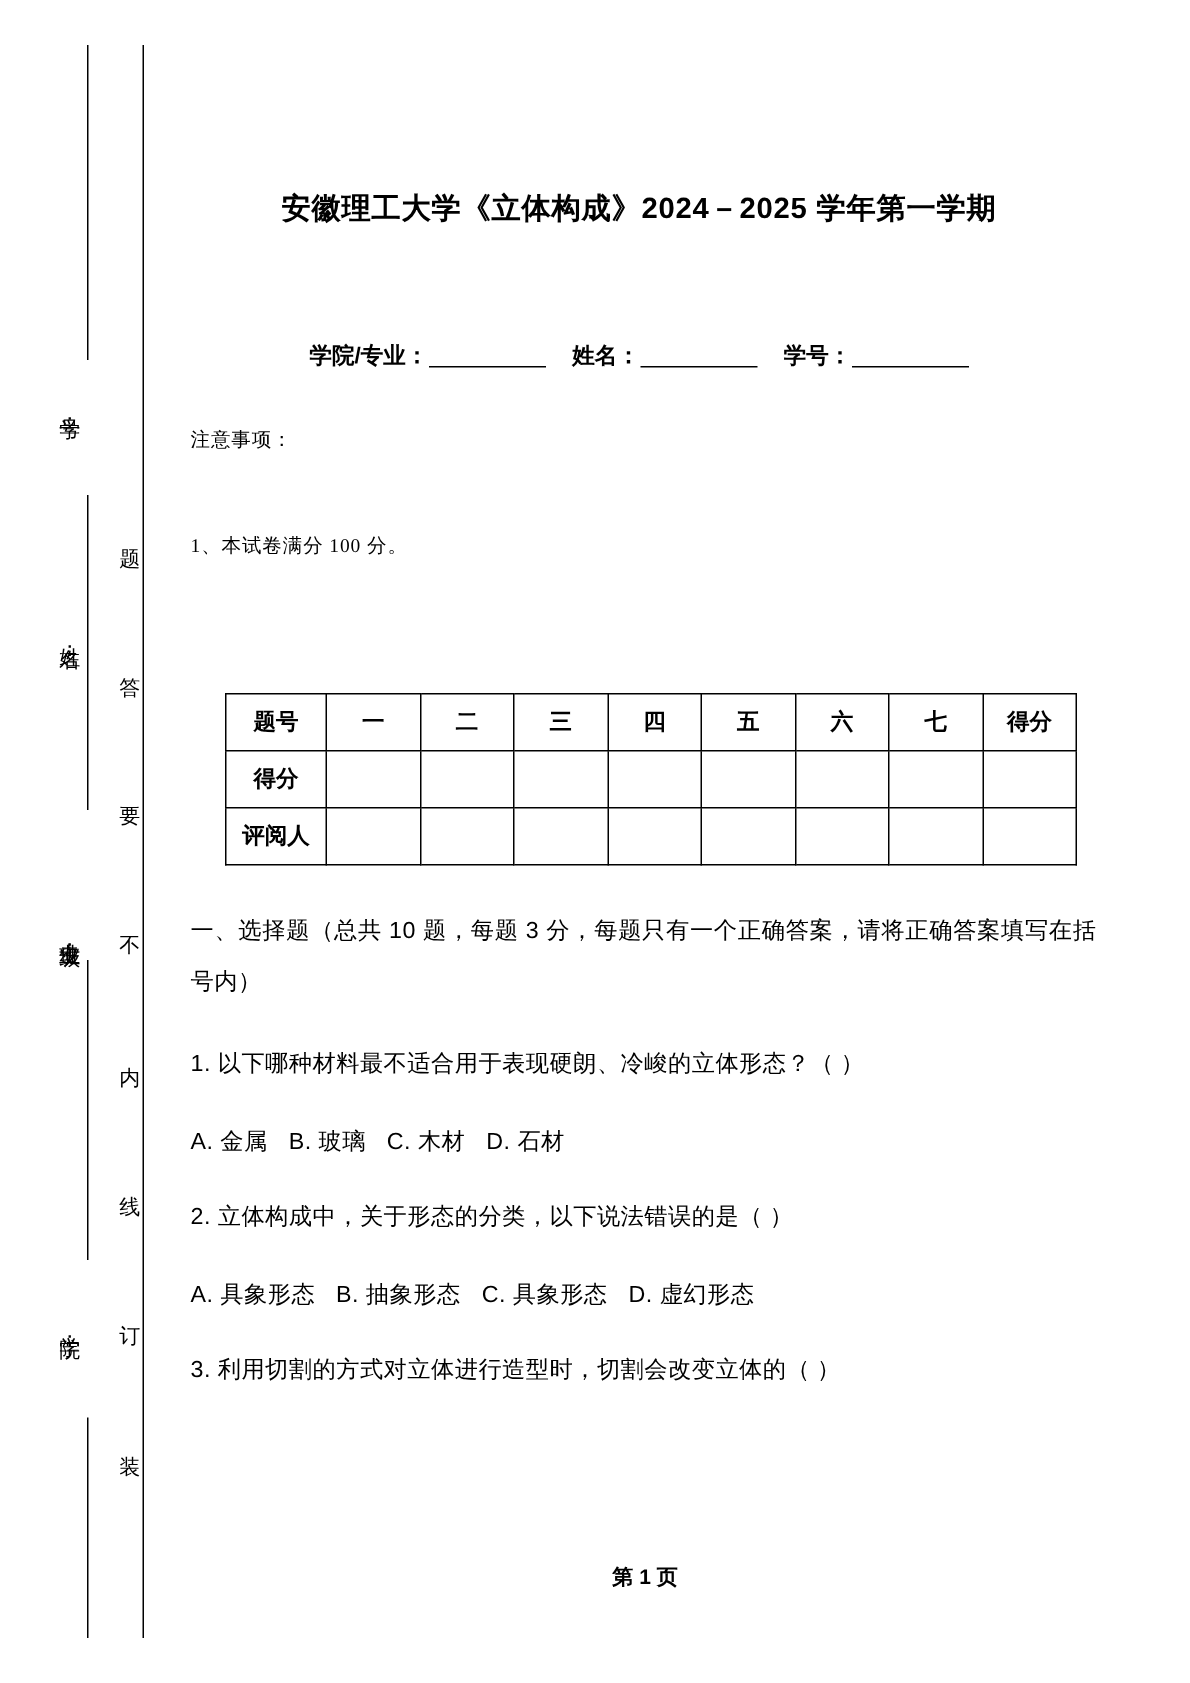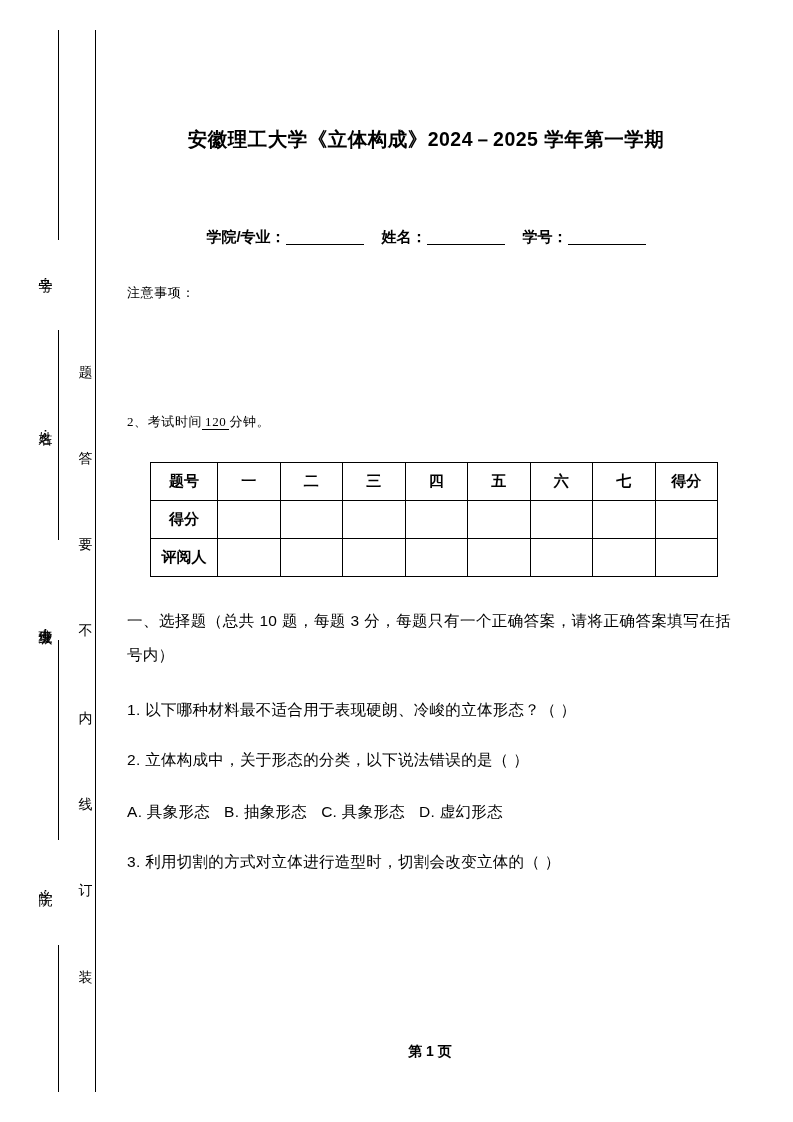--- a/index.html
+++ b/index.html
@@ -208,22 +208,22 @@
   <div id="content">
 
     <div id="doc-title">
       <div>安徽理工大学《立体构成》2024－2025 学年第一学期</div>
     </div>
 
     <div id="id-line"><span>学院/专业：</span><span class="blank-u"></span><span class="gap"></span><span>姓名：</span><span class="blank-u"></span><span class="gap"></span><span>学号：</span><span class="blank-u"></span></div>
 
     <div class="body-line" style="top:282px;">注意事项：</div>
 
-
-    <div class="body-line" style="top:411px;"><span>2、考试时间</span><span class="u-inline">120</span><span>分钟。</span></div>
+    <div class="body-line" style="top:353px;">1、本试卷满分 100 分。</div>
+
 
     <table id="score-table">
       <tbody>
           <tr>
         <td class="rowhead">题号</td>
         <td class="cell">一</td>
         <td class="cell">二</td>
         <td class="cell">三</td>
         <td class="cell">四</td>
         <td class="cell">五</td>
@@ -254,20 +254,21 @@
         <td class="cell"></td>
       </tr>
     </tbody>
       </table>
 
     <div id="questions">
 
       <div class="q-section-head">一、选择题（总共 10 题，每题 3 分，每题只有一个正确答案，请将正确答案填写在括号内）</div>
 
       <div class="q-stem">1. 以下哪种材料最不适合用于表现硬朗、冷峻的立体形态？（  ）</div>
+      <div class="q-options"><span class="opt">A. 金属</span><span class="opt">B. 玻璃</span><span class="opt">C. 木材</span><span class="opt">D. 石材</span></div>
 
       <div class="q-stem">2. 立体构成中，关于形态的分类，以下说法错误的是（  ）</div>
       <div class="q-options"><span class="opt">A. 具象形态</span><span class="opt">B. 抽象形态</span><span class="opt">C. 具象形态</span><span class="opt">D. 虚幻形态</span></div>
 
       <div class="q-stem">3. 利用切割的方式对立体进行造型时，切割会改变立体的（  ）</div>
 
     </div>
   </div>
 
   <div id="footer">第 1 页</div>

